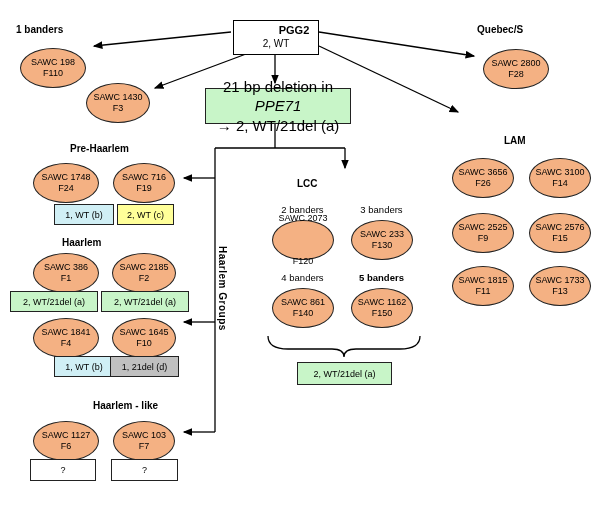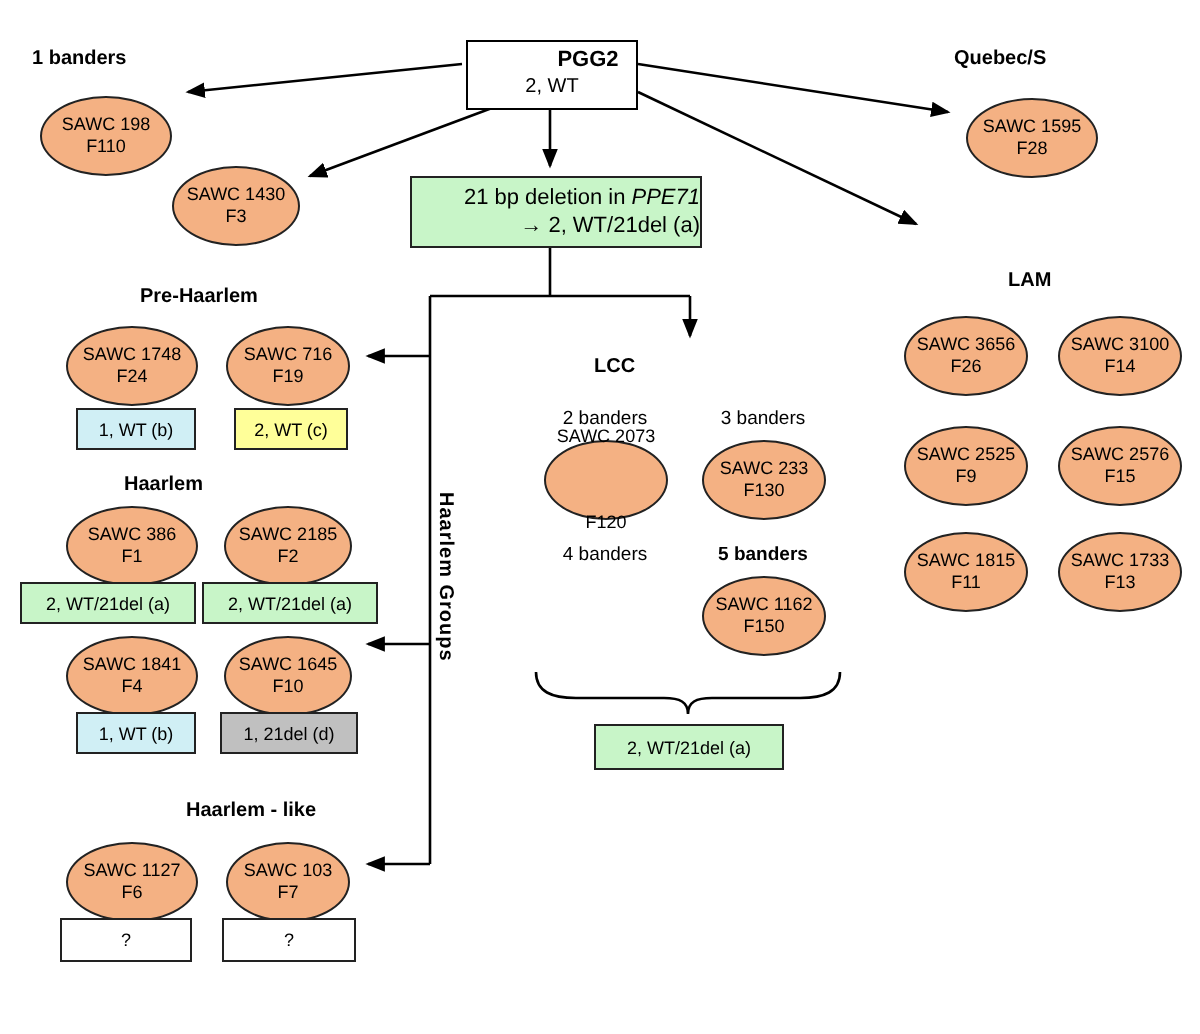--- a/index.html
+++ b/index.html
@@ -10,34 +10,34 @@
   .ellipse {
     position:absolute; background:var(--ellipse,#F4B183); border:1px solid #222; border-radius:50%;
     display:flex; flex-direction:column; align-items:center; justify-content:center;
     font-size:9px; line-height:1.2; text-align:center; color:#000;
   }
   .tagbox {
     position:absolute; border:1px solid #222; font-size:9px; color:#000;
     display:flex; align-items:center; justify-content:center; text-align:center; background:#fff;
   }
   .tag-green { background:var(--green,#C8F5C8); }
-  .tag-blue  { background:var(--blue,#D0EFF5); }
+  .tag-blue  { background:var(--blue,#D0EFF5);margin-left:16px; }
   .tag-yellow{ background:var(--yellow,#FFFF99); }
   .tag-gray  { background:var(--gray,#C0C0C0); }
   .rootbox {
     position:absolute; left:233px; top:20px; width:84px; height:33px; background:#fff;
     border:1.5px solid #000; display:flex; flex-direction:column; align-items:center; justify-content:center;
     font-size:10px; line-height:1.25;
   }
   .rootbox .t { font-weight:bold; font-size:11px;padding-left:36px; }
   .delbox {
     position:absolute; left:205px; top:88px; width:144px; height:34px;
     background:var(--green,#C8F5C8); border:1px solid #222;
-    display:flex; flex-direction:column; align-items:flex-end; justify-content:center;
-    font-size:11px; line-height:1.3; text-align:center;
+    display:flex; flex-direction:column; align-items:center; justify-content:center;
+    font-size:15px; line-height:1.3; text-align:center;
   }
   .vert-label {
     position:absolute; left:217px; top:246px; height:95px;
     writing-mode:vertical-rl; font-weight:bold; font-size:10px; letter-spacing:0.5px; white-space:nowrap;
   }
 </style>
 </head>
 <body>
 
 <div class="canvas">
@@ -78,21 +78,21 @@
     <span>SAWC 198</span>
     <span>F110</span>
   </div>
   <div class="ellipse" style="left:86px; top:83px; width:62px; height:38px;">
     <span>SAWC 1430</span>
     <span>F3</span>
   </div>
 
   <div class="group-label" style="left:477px; top:24px;">Quebec/S</div>
   <div class="ellipse" style="left:483px; top:49px; width:64px; height:38px;">
-    <span>SAWC 1595</span>
+    <span>SAWC 2800</span>
     <span>F28</span>
   </div>
 
   <div class="group-label" style="left:504px; top:135px;">LAM</div>
   <div class="ellipse" style="left:452px; top:158px; width:60px; height:38px;">
     <span>SAWC 3656</span>
     <span>F26</span>
   </div>
   <div class="ellipse" style="left:529px; top:158px; width:60px; height:38px;">
     <span>SAWC 3100</span>
@@ -169,19 +169,23 @@
   <div class="ellipse" style="left:272px; top:220px; width:60px; height:38px;gap:32px;">
     <span>SAWC 2073</span>
     <span>F120</span>
   </div>
   <div class="ellipse" style="left:351px; top:220px; width:60px; height:38px;">
     <span>SAWC 233</span>
     <span>F130</span>
   </div>
   <div class="sub-label" style="left:275px; top:272px; width:55px;">4 banders</div>
   <div class="sub-label" style="left:354px; top:272px; width:55px;font-weight:bold;">5 banders</div>
+  <div class="ellipse" style="left:272px; top:288px; width:60px; height:38px;">
+    <span>SAWC 861</span>
+    <span>F140</span>
+  </div>
   <div class="ellipse" style="left:351px; top:288px; width:60px; height:38px;">
     <span>SAWC 1162</span>
     <span>F150</span>
   </div>
   <div class="tagbox tag-green" style="left:297px; top:362px; width:93px; height:21px;">2, WT/21del (a)</div>
 
 </div>
 
 </body></html>

